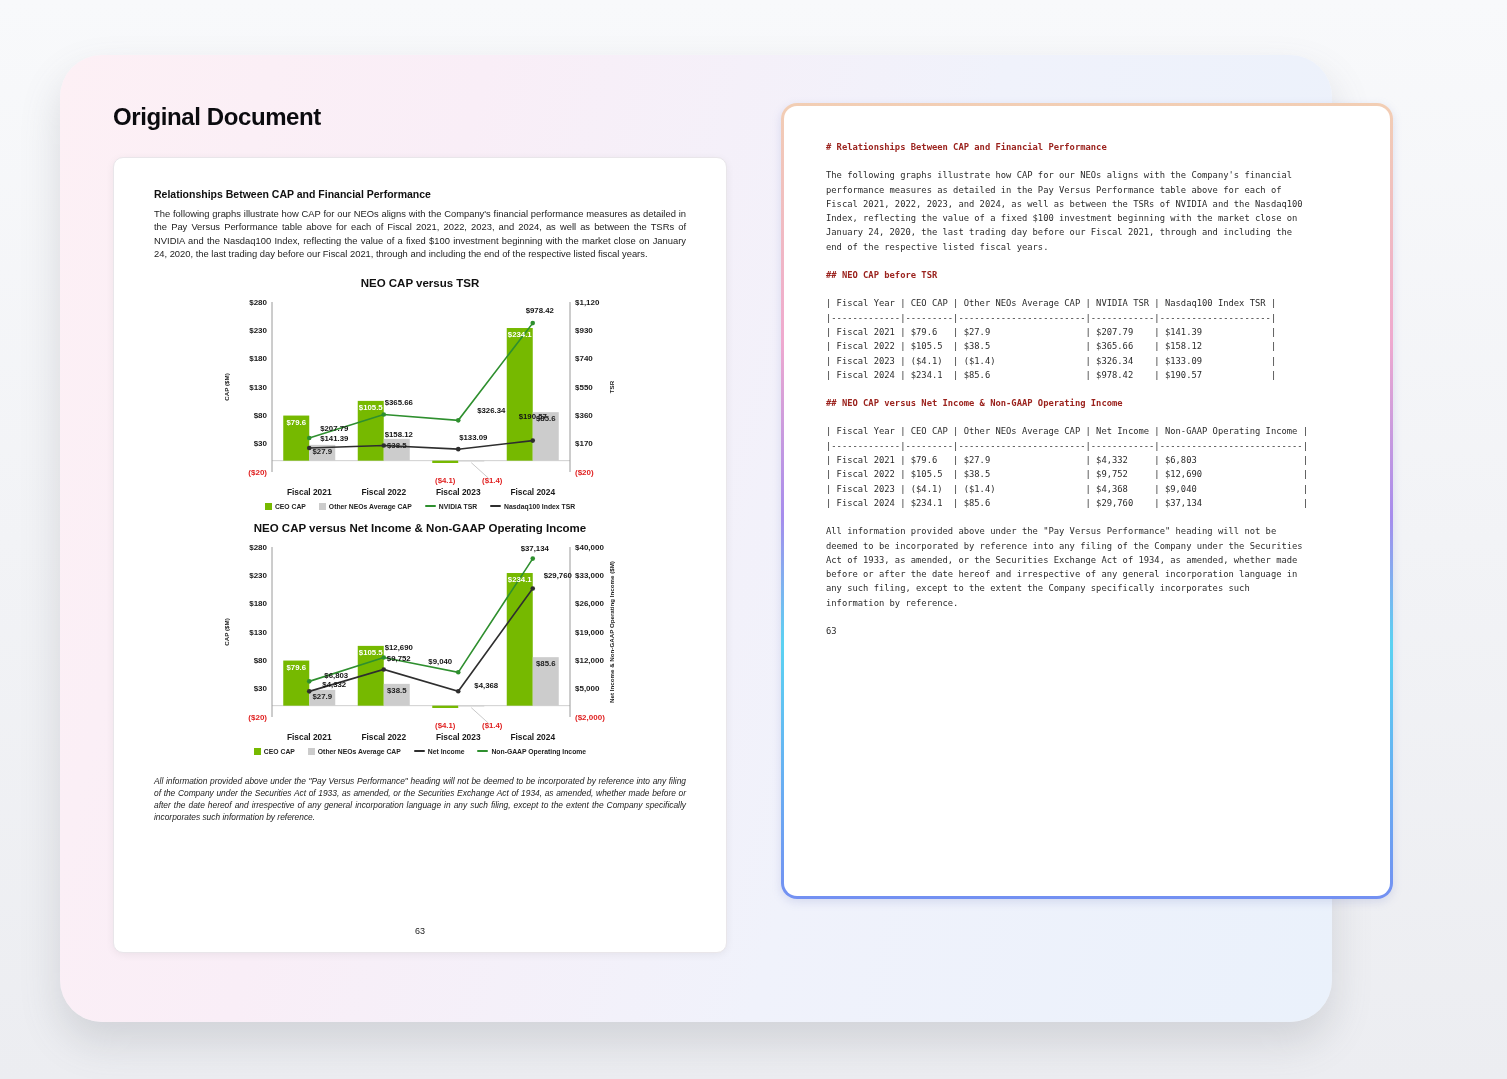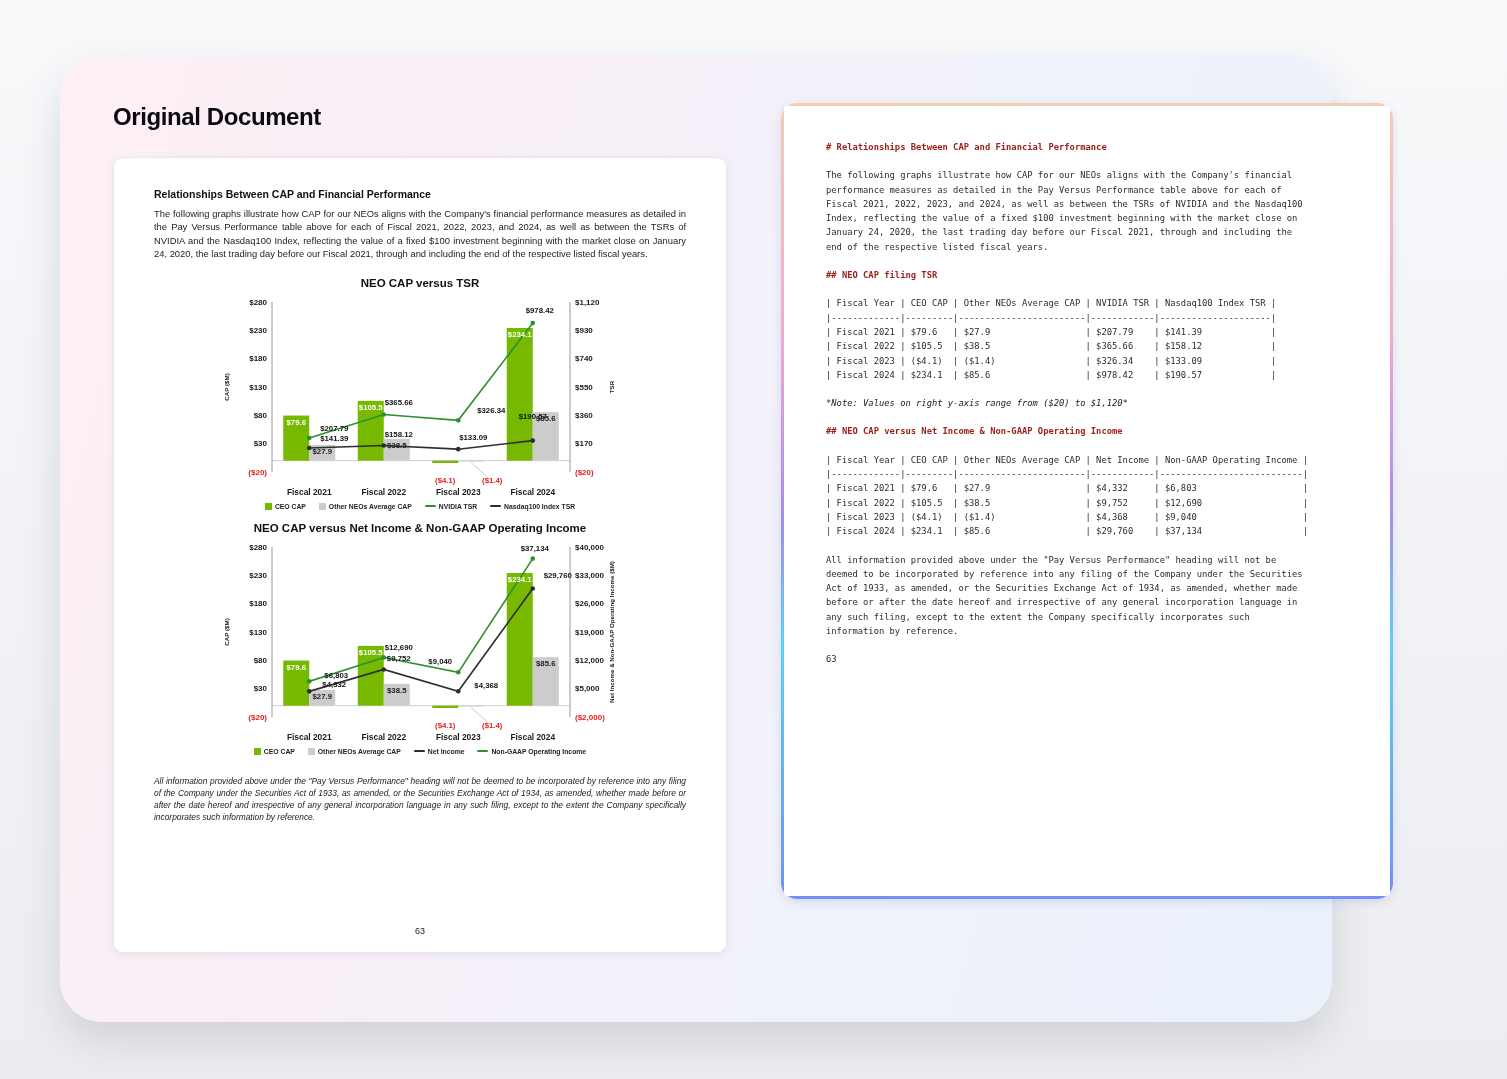--- a/index.html
+++ b/index.html
@@ -39,21 +39,21 @@
   .doc-footnote { font-size:8.4px; font-style:italic; line-height:12.2px; text-align:justify; color:#1b1b1b; margin:8px 0 0; }
   .doc-pagenum { margin-top:auto; text-align:center; font-size:9px; color:#222; padding-bottom:2px; }
 
   
   .parse-wrap {
     width:612px; height:796px; border-radius:16px; padding:3px;
     background: linear-gradient(180deg,#f2ceb4 0%, #efa9cf 30%, #a68ced 52%, #5ad2f2 68%, #7390f2 100%);
     box-shadow:0 3px 10px rgba(120,130,200,.22);
   }
   .parse-inner {
-    width:100%; height:100%; background:#fff; border-radius:3px;
+    width:100%; height:100%; background:#fff; border-radius:13px;
     padding:34px 42px; overflow:hidden;
     font-family:"DejaVu Sans Mono", monospace;
   }
   pre.md { margin:0 0 14px; font-family:inherit; font-size:8.8px; line-height:14.3px; color:#2b2b2b; }
   pre.md.red { color:#9b231e; font-weight:bold; }
   pre.md.note { font-style:italic; color:#222; }
 </style>
 </head>
 <body>
 
@@ -238,28 +238,27 @@
     <div class="col">
       <div class="parse-wrap">
         <div class="parse-inner">
           <pre class="md red"># Relationships Between CAP and Financial Performance</pre>
           <pre class="md">The following graphs illustrate how CAP for our NEOs aligns with the Company's financial
 performance measures as detailed in the Pay Versus Performance table above for each of
 Fiscal 2021, 2022, 2023, and 2024, as well as between the TSRs of NVIDIA and the Nasdaq100
 Index, reflecting the value of a fixed $100 investment beginning with the market close on
 January 24, 2020, the last trading day before our Fiscal 2021, through and including the
 end of the respective listed fiscal years.</pre>
-          <pre class="md red">## NEO CAP filing TSR</pre>
+          <pre class="md red">## NEO CAP before TSR</pre>
           <pre class="md">| Fiscal Year | CEO CAP | Other NEOs Average CAP | NVIDIA TSR | Nasdaq100 Index TSR |
 |-------------|---------|------------------------|------------|---------------------|
 | Fiscal 2021 | $79.6   | $27.9                  | $207.79    | $141.39             |
 | Fiscal 2022 | $105.5  | $38.5                  | $365.66    | $158.12             |
 | Fiscal 2023 | ($4.1)  | ($1.4)                 | $326.34    | $133.09             |
 | Fiscal 2024 | $234.1  | $85.6                  | $978.42    | $190.57             |</pre>
-          <pre class="md note">*Note: Values on right y-axis range from ($20) to $1,120*</pre>
           <pre class="md red">## NEO CAP versus Net Income &amp; Non-GAAP Operating Income</pre>
           <pre class="md">| Fiscal Year | CEO CAP | Other NEOs Average CAP | Net Income | Non-GAAP Operating Income |
 |-------------|---------|------------------------|------------|---------------------------|
 | Fiscal 2021 | $79.6   | $27.9                  | $4,332     | $6,803                    |
 | Fiscal 2022 | $105.5  | $38.5                  | $9,752     | $12,690                   |
 | Fiscal 2023 | ($4.1)  | ($1.4)                 | $4,368     | $9,040                    |
 | Fiscal 2024 | $234.1  | $85.6                  | $29,760    | $37,134                   |</pre>
           <pre class="md">All information provided above under the "Pay Versus Performance" heading will not be
 deemed to be incorporated by reference into any filing of the Company under the Securities
 Act of 1933, as amended, or the Securities Exchange Act of 1934, as amended, whether made

